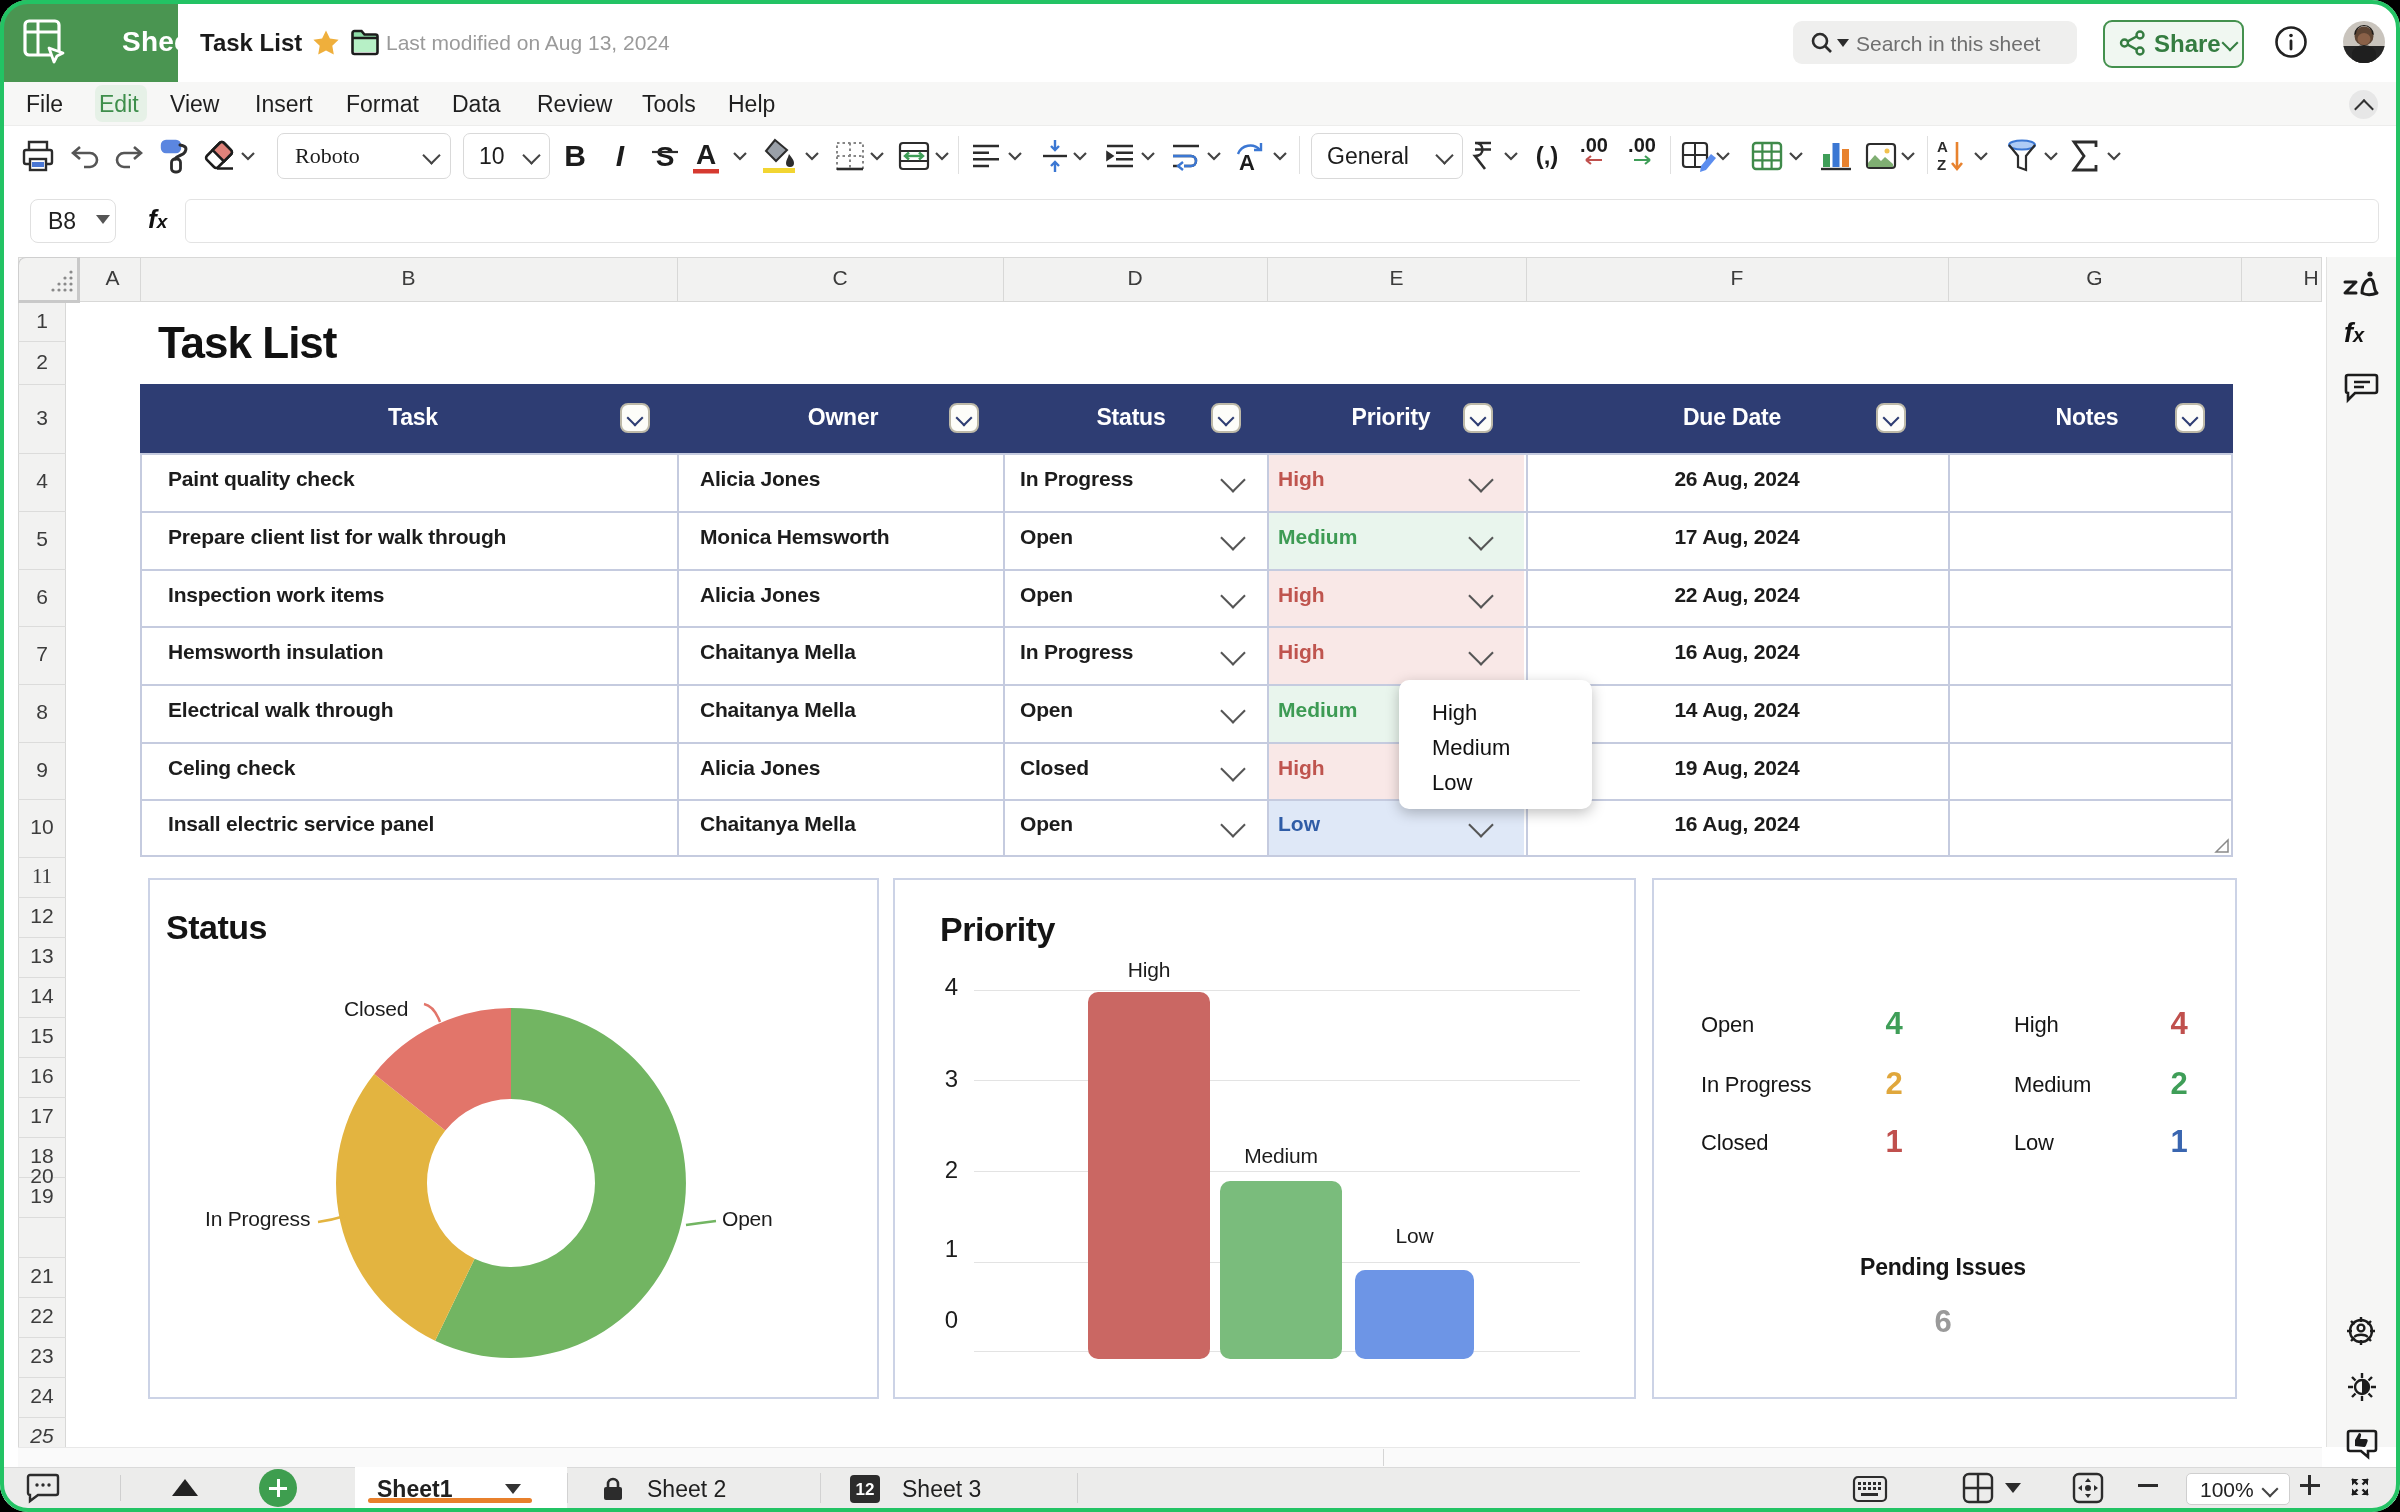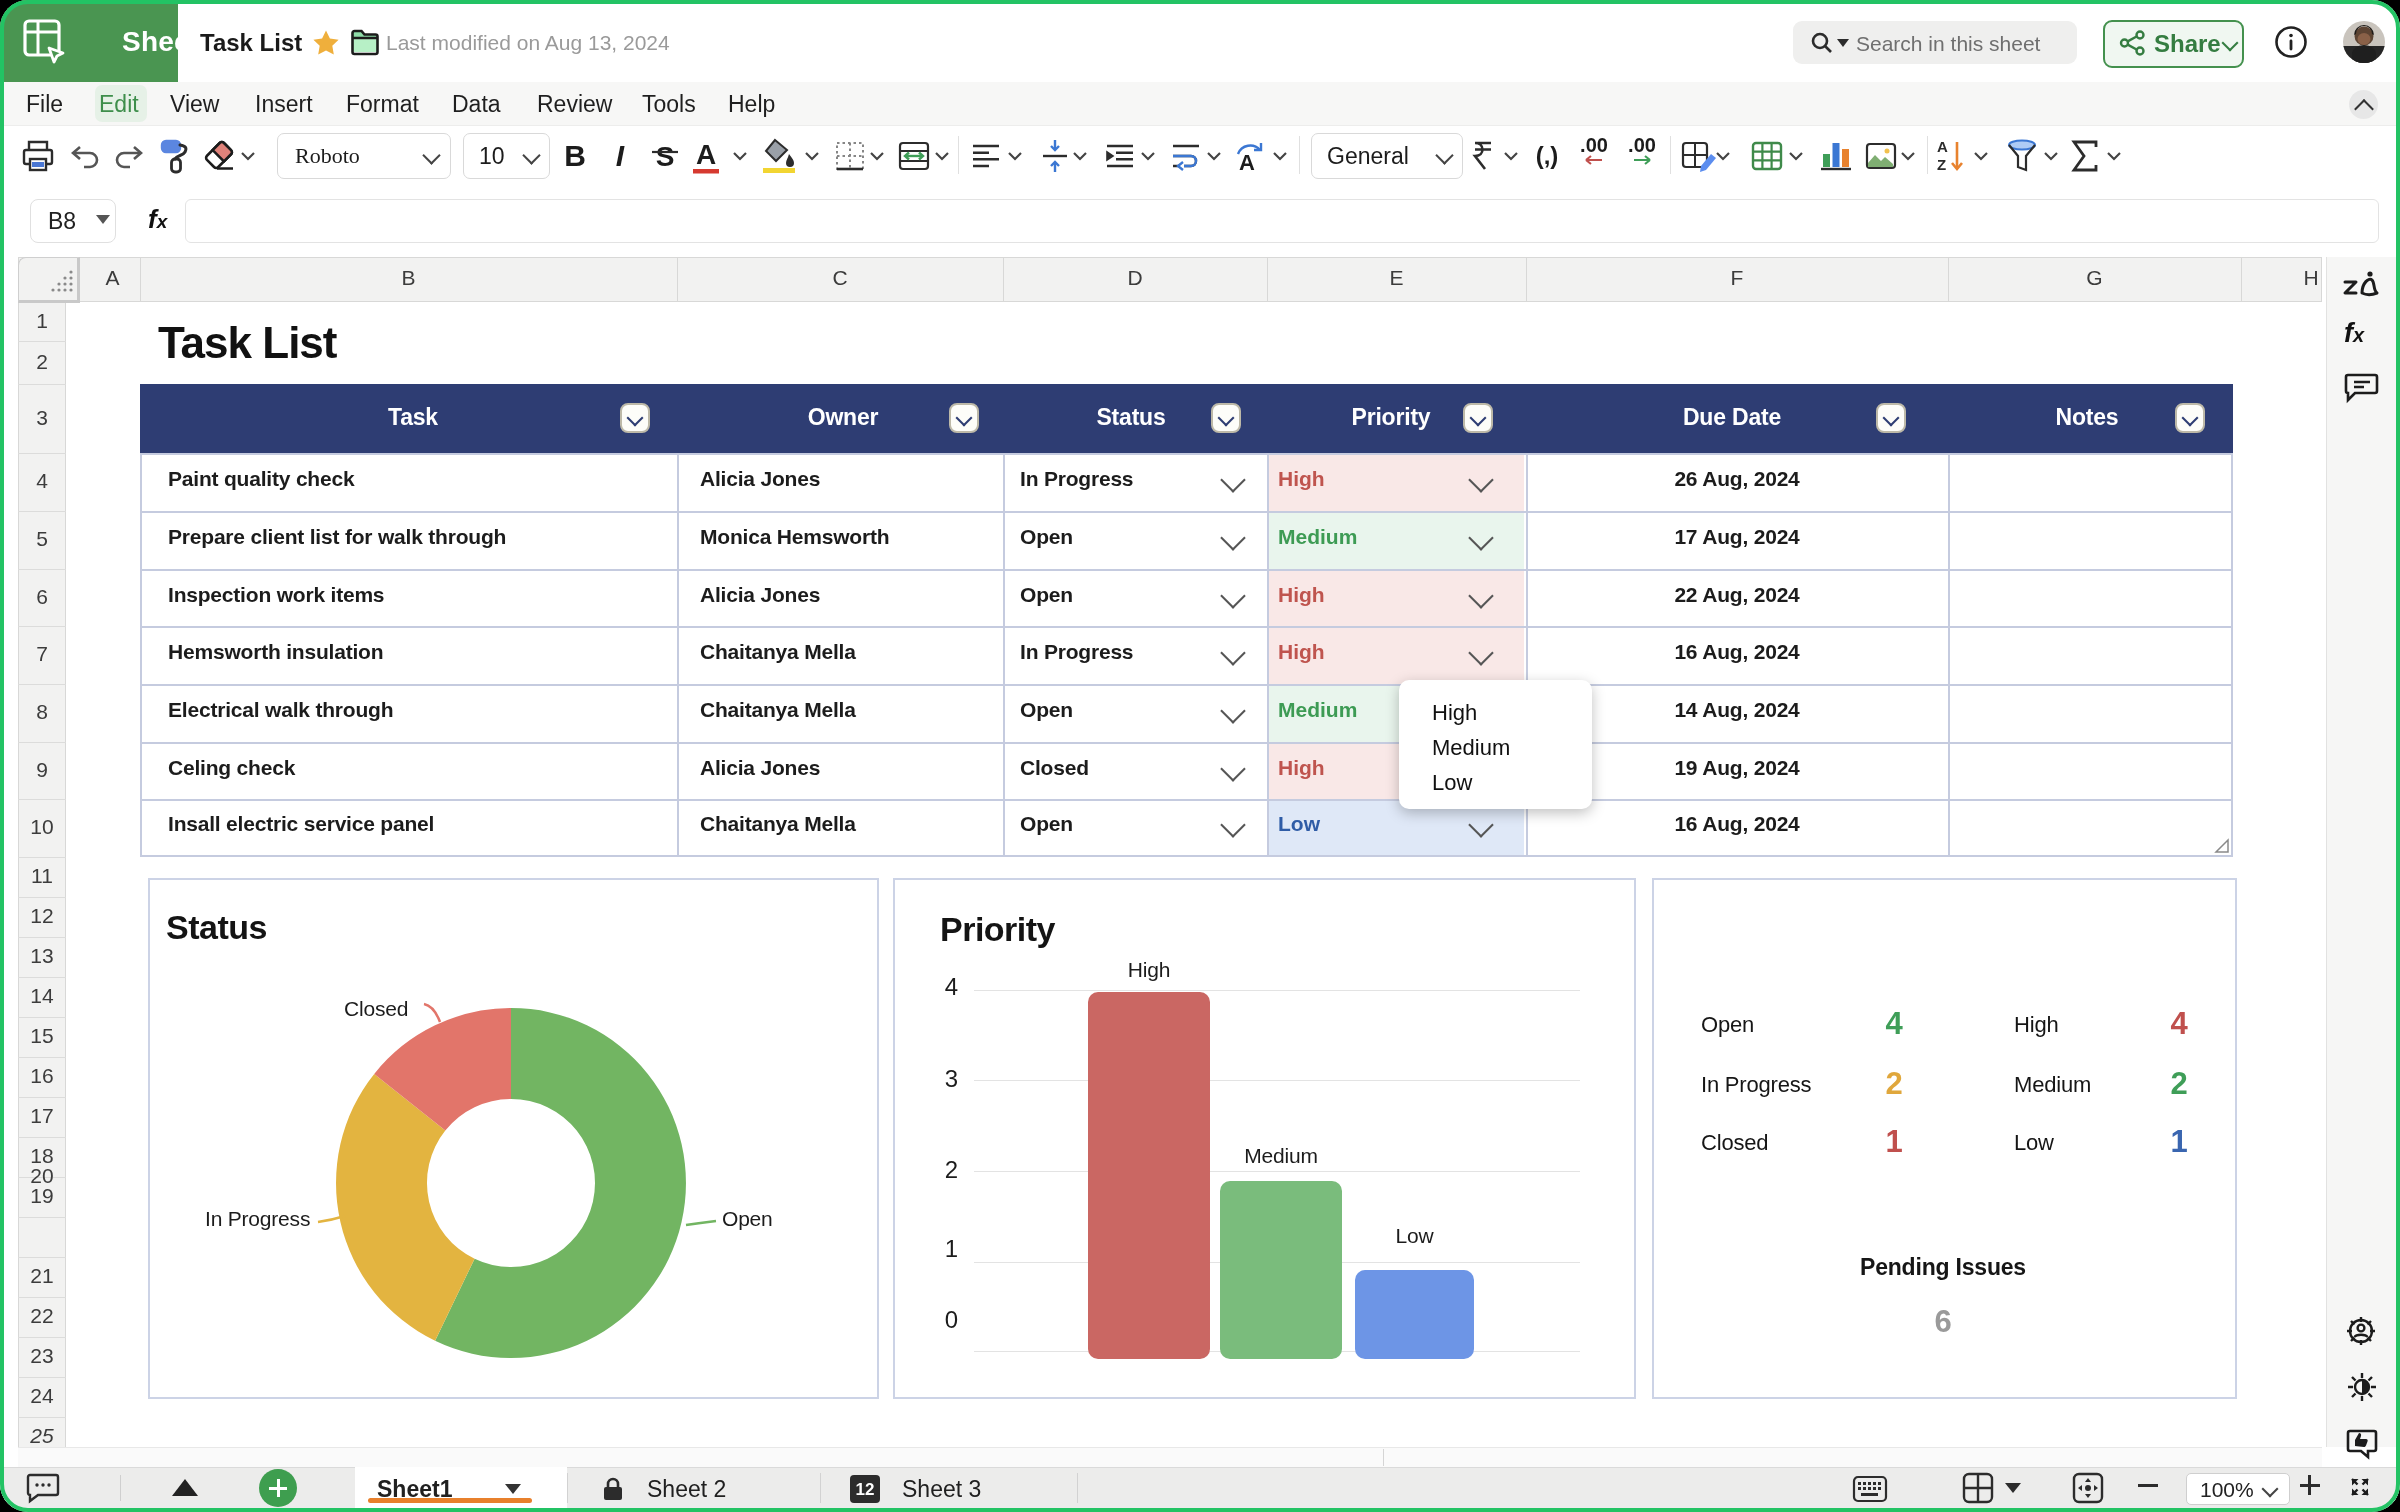--- a/index.html
+++ b/index.html
@@ -384,21 +384,21 @@
         <div class="rowlab" style="left:18px;top:584.5px;">6</div>
         <div class="rowsep" style="top:626px;"></div>
         <div class="rowlab" style="left:18px;top:642px;">7</div>
         <div class="rowsep" style="top:684px;"></div>
         <div class="rowlab" style="left:18px;top:700px;">8</div>
         <div class="rowsep" style="top:742px;"></div>
         <div class="rowlab" style="left:18px;top:757.5px;">9</div>
         <div class="rowsep" style="top:799px;"></div>
         <div class="rowlab" style="left:18px;top:815px;">10</div>
         <div class="rowsep" style="top:857px;"></div>
-        <div class="rowlab" style="left:18px;top:864px;">11</div>
+        <div class="rowlab" style="left:18px;top:864px;font-family:Liberation Serif, serif;">11</div>
         <div class="rowsep" style="top:897px;"></div>
         <div class="rowlab" style="left:18px;top:904px;">12</div>
         <div class="rowsep" style="top:937px;"></div>
         <div class="rowlab" style="left:18px;top:944px;">13</div>
         <div class="rowsep" style="top:977px;"></div>
         <div class="rowlab" style="left:18px;top:984px;">14</div>
         <div class="rowsep" style="top:1017px;"></div>
         <div class="rowlab" style="left:18px;top:1024px;">15</div>
         <div class="rowsep" style="top:1057px;"></div>
         <div class="rowlab" style="left:18px;top:1064px;">16</div>

